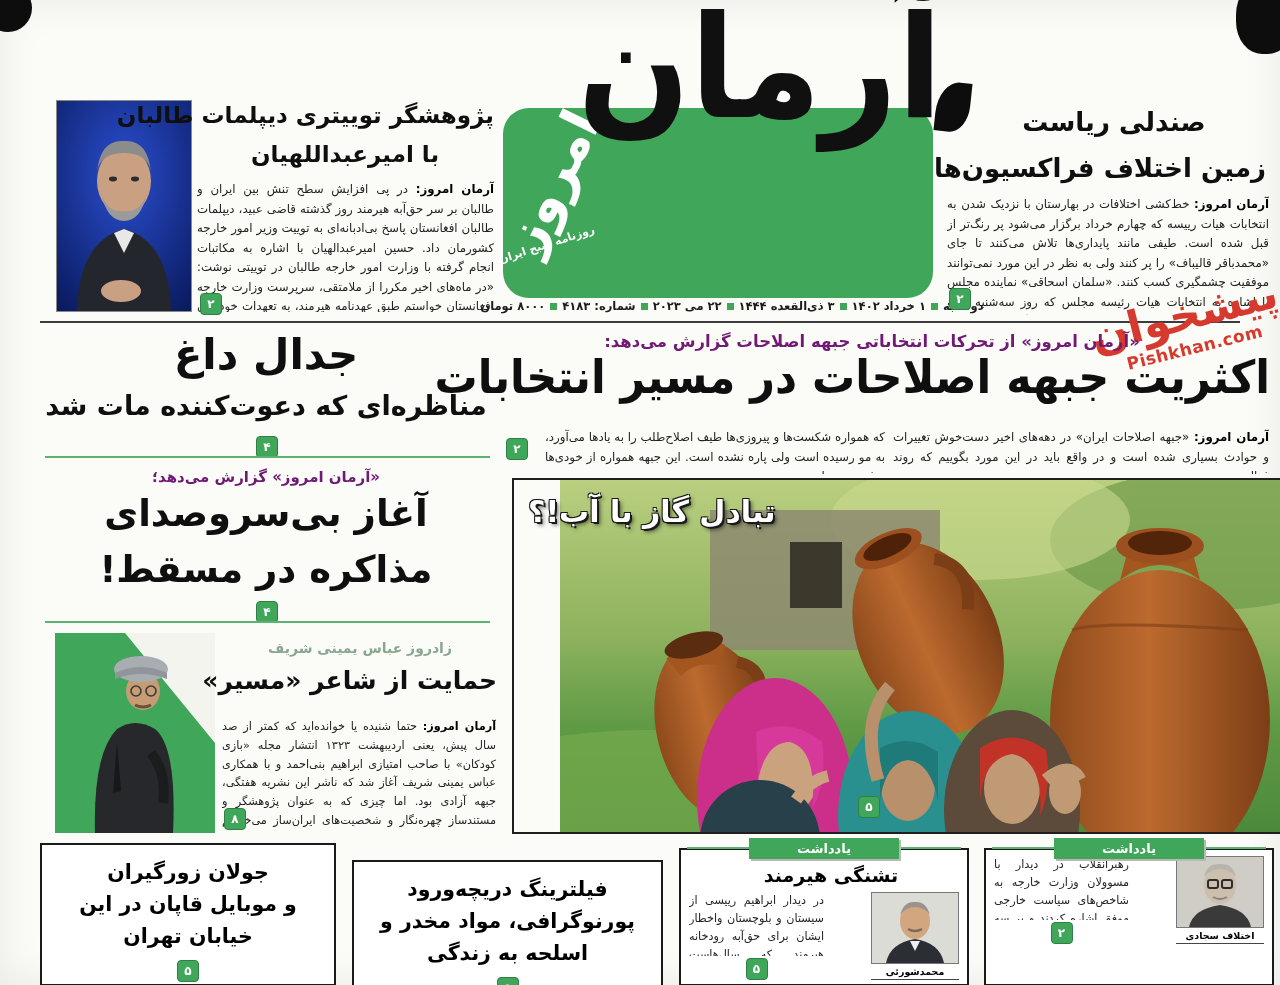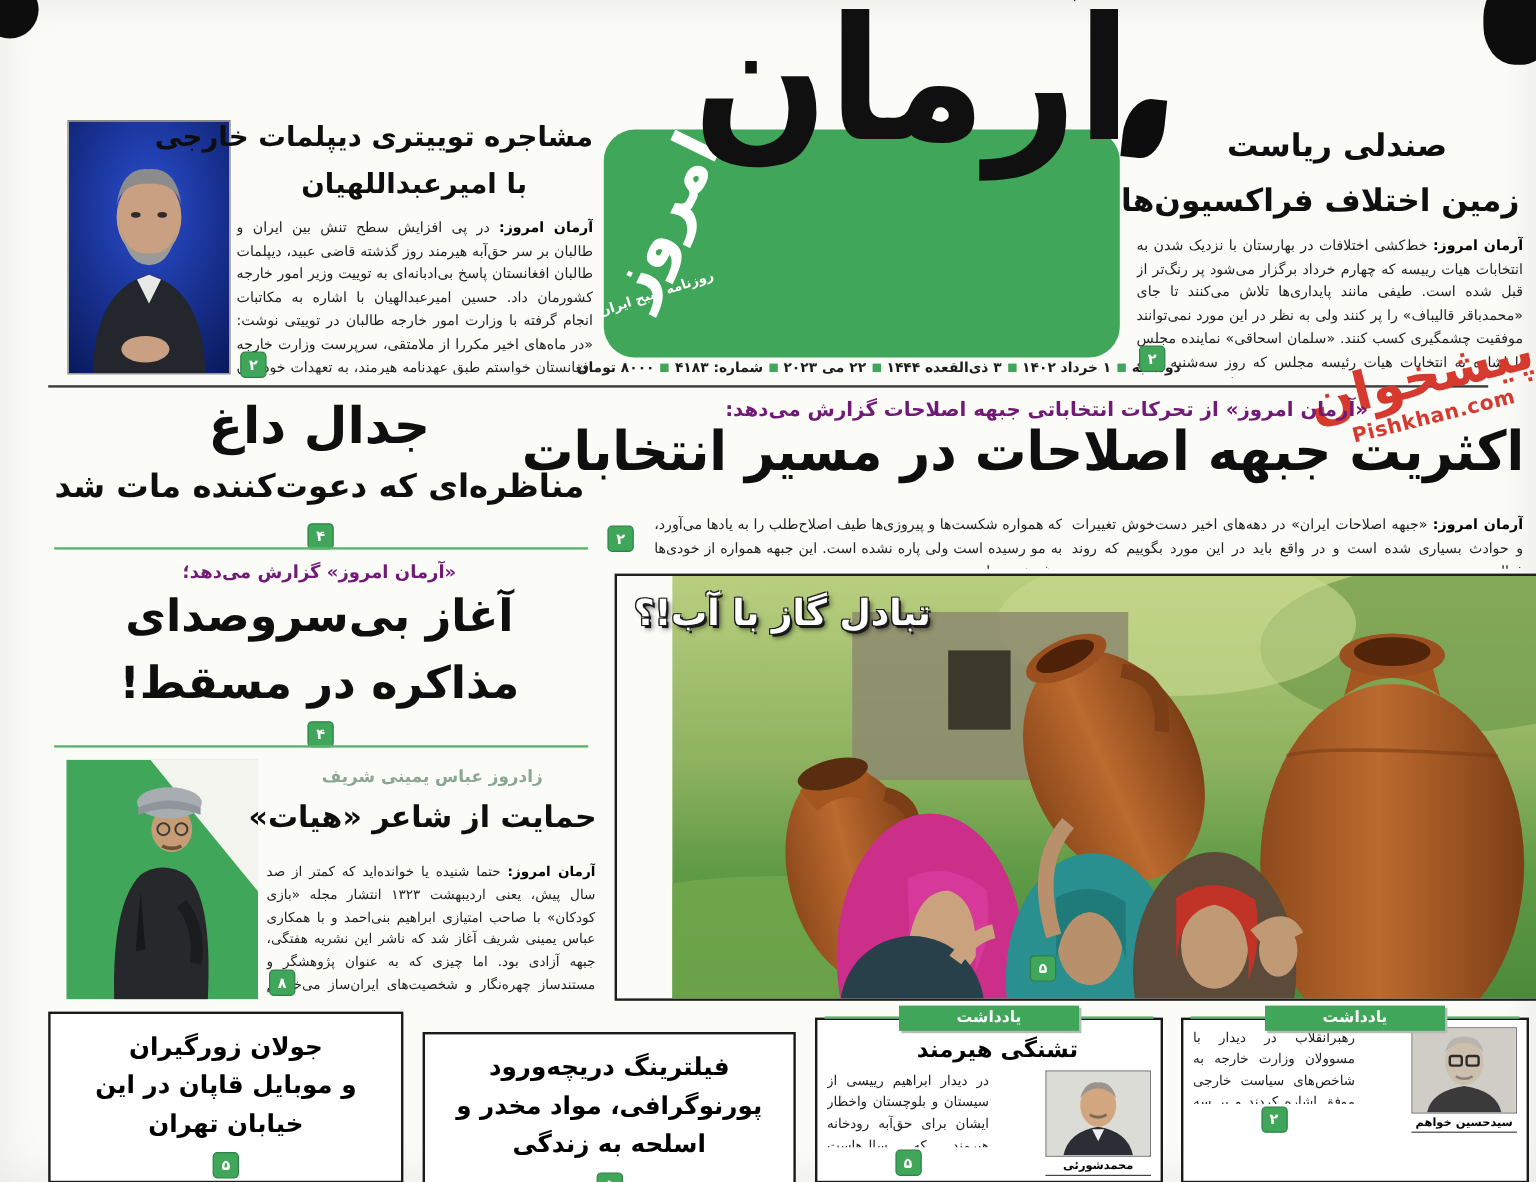--- a/index.html
+++ b/index.html
@@ -97,21 +97,21 @@
       <path d="M57 132 L67 152 L77 132 L67 128 Z" fill="#e8e8e6"></path>
       <ellipse cx="67" cy="80" rx="27" ry="34" fill="#c9a082"></ellipse>
       <path d="M40 70 Q44 38 67 40 Q90 38 94 70 Q90 52 67 52 Q44 52 40 70Z" fill="#8c8c8c"></path>
       <path d="M44 92 Q50 120 67 120 Q84 120 90 92 Q84 112 67 110 Q50 112 44 92Z" fill="#9a9a98"></path>
       <ellipse cx="56" cy="78" rx="4" ry="2.4" fill="#2c2c2c"></ellipse>
       <ellipse cx="78" cy="78" rx="4" ry="2.4" fill="#2c2c2c"></ellipse>
       <ellipse cx="64" cy="190" rx="20" ry="11" fill="#c9a082"></ellipse>
     </svg>
   </div>
   <div class="abs headline" style="left:196px;top:96px;width:298px;font-size:23px;line-height:1.7;">
-    <div>مشاجره توییتری دیپلمات خارجی</div>
+    <div>پژوهشگر توییتری دیپلمات طالبان</div>
     <div>با امیرعبداللهیان</div>
   </div>
   <p class="abs bodytext" style="left:197px;top:180px;width:297px;height:132px;margin:0;">
     <b>آرمان امروز:</b><span> در پی افزایش سطح تنش بین ایران و طالبان بر سر حق‌آبه هیرمند روز گذشته قاضی عبید، دیپلمات طالبان افغانستان پاسخ بی‌ادبانه‌ای به توییت وزیر امور خارجه کشورمان داد. حسین امیرعبدالهیان با اشاره به مکاتبات انجام گرفته با وزارت امور خارجه طالبان در توییتی نوشت: «در ماه‌های اخیر مکررا از ملامتقی، سرپرست وزارت خارجه افغانستان خواستم طبق عهدنامه هیرمند، به تعهدات خودشان عمل کنند و امکان بازدید هیات‌های فنی و...</span>
   </p>
   <span class="abs badge" style="left:200px;top:293px;">۲</span>
 
   <div class="abs headline" style="left:962px;top:100px;width:304px;font-size:26px;line-height:1.75;">
     <div>صندلی ریاست</div>
     <div>زمین اختلاف فراکسیون‌ها</div>
@@ -148,21 +148,21 @@
       <ellipse cx="88" cy="58" rx="17" ry="19" fill="#c69c74"></ellipse>
       <ellipse cx="86" cy="36" rx="27" ry="13" fill="#a8adb2"></ellipse>
       <path d="M60 40 Q86 28 112 40 L112 46 Q86 36 60 46 Z" fill="#90959b"></path>
       <circle cx="81" cy="58" r="5" fill="none" stroke="#3a3a3a" stroke-width="1.6"></circle>
       <circle cx="96" cy="58" r="5" fill="none" stroke="#3a3a3a" stroke-width="1.6"></circle>
       <path d="M80 72 Q88 76 96 72" stroke="#6b5136" stroke-width="3" fill="none"></path>
       <path d="M96 120 Q112 140 108 170" stroke="#1b1c1e" stroke-width="10" fill="none"></path>
     </svg>
   </div>
   <div class="abs kicker" style="left:225px;top:640px;width:270px;font-size:14px;color:#8aa690;">زادروز عباس یمینی شریف</div>
-  <div class="abs headline" style="left:222px;top:666px;width:275px;font-size:25px;">حمایت از شاعر «هیات»</div>
+  <div class="abs headline" style="left:222px;top:666px;width:275px;font-size:25px;">حمایت از شاعر «مسیر»</div>
   <p class="abs bodytext" style="left:222px;top:718px;width:274px;height:112px;margin:0;font-size:11.3px;">
     <b>آرمان امروز:</b><span> حتما شنیده یا خوانده‌اید که کمتر از صد سال پیش، یعنی اردیبهشت ۱۳۲۳ انتشار مجله «بازی کودکان» با صاحب امتیازی ابراهیم بنی‌احمد و با همکاری عباس یمینی شریف آغاز شد که ناشر این نشریه هفتگی، جبهه آزادی بود. اما چیزی که به عنوان پژوهشگر و مستندساز چهره‌نگار و شخصیت‌های ایران‌ساز می‌خواهم عرض کنم، اصطلاحی است که خود آن را «پرسپکتیو تاریخی» نامیده‌ام از آن جهت که ...</span>
   </p>
   <span class="abs badge" style="left:224px;top:808px;">۸</span>
 
   <div class="abs kicker" style="left:510px;top:332px;width:724px;font-size:16.5px;">«آرمان امروز» از تحرکات انتخاباتی جبهه اصلاحات گزارش می‌دهد:</div>
   <div class="abs headline" style="left:505px;top:352px;width:765px;font-size:43px;letter-spacing:-1px;transform:scaleY(1.06);">اکثریت جبهه اصلاحات در مسیر انتخابات</div>
   <p class="abs bodytext" style="left:893px;top:428px;width:376px;height:46px;margin:0;">
     <b>آرمان امروز:</b><span> «جبهه اصلاحات ایران» در دهه‌های اخیر دست‌خوش تغییرات و حوادث بسیاری شده است و در واقع باید در این مورد بگوییم که روند فعالیت جبهه</span>
   </p>
@@ -290,21 +290,21 @@
           <svg width="86" height="70" viewBox="0 0 86 70">
             <rect width="86" height="70" fill="#cfcdc6"></rect>
             <path d="M12 70 Q16 52 43 48 Q70 52 74 70 Z" fill="#3a3a3a"></path>
             <ellipse cx="43" cy="28" rx="16" ry="19" fill="#cdbfae"></ellipse>
             <path d="M27 20 Q30 6 43 7 Q56 6 59 20 Q52 12 43 12 Q34 12 27 20Z" fill="#b9b4ac"></path>
             <rect x="31" y="23" width="10" height="8" rx="2" fill="none" stroke="#2c2c2c" stroke-width="2"></rect>
             <rect x="45" y="23" width="10" height="8" rx="2" fill="none" stroke="#2c2c2c" stroke-width="2"></rect>
             <path d="M36 40 Q43 44 50 40" stroke="#8a8078" stroke-width="2" fill="none"></path>
           </svg>
         </div>
-        <div class="note-author">سیدحسین خواهم</div>
+        <div class="note-author">اختلاف سجادی</div>
       </div>
       <div style="flex:1;">
         <p class="note-body" style="margin:0;height:64px;">رهبرانقلاب در دیدار با مسوولان وزارت خارجه به شاخص‌های سیاست خارجی موفق اشاره کردند و بر سه واژه تاکید داشتند: عزت، حکمت، مصلحت. عزت را فرمودند نفی دیپلماسی ...</p>
         <div class="note-badge"><span class="badge">۲</span></div>
       </div>
     </div>
   </div>
 
 </div>
 

